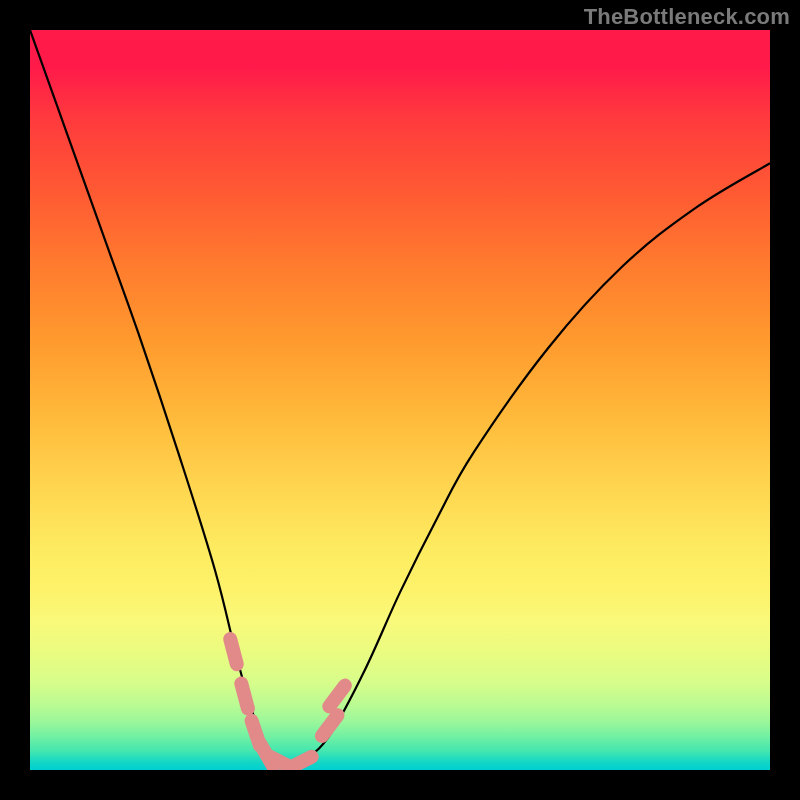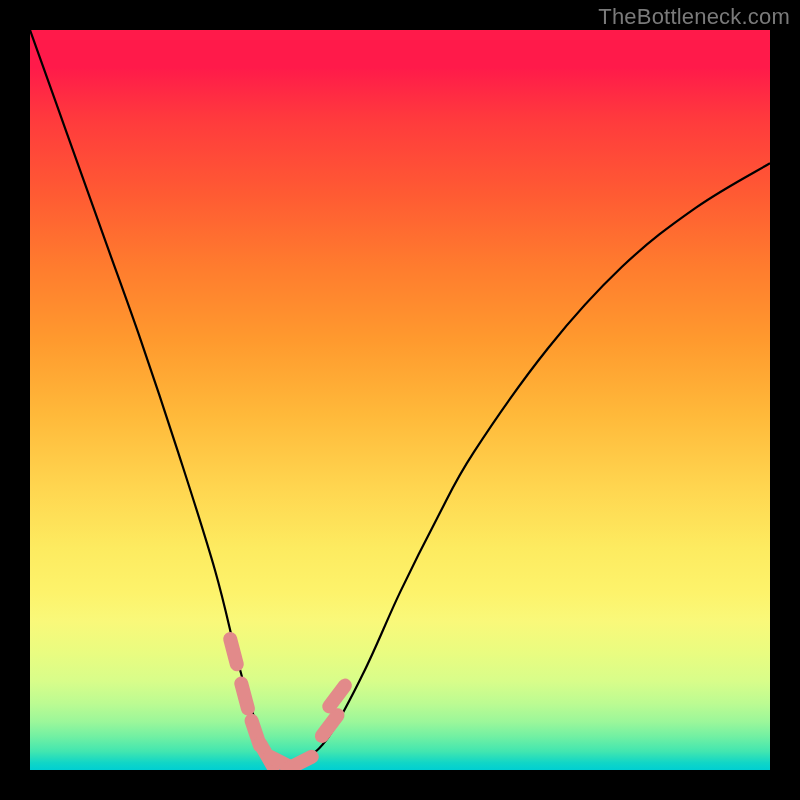--- a/index.html
+++ b/index.html
@@ -68,21 +68,21 @@
     fill: #e28a8a;
     stroke: #e28a8a;
     stroke-linecap: round;
   }
   .watermark {
     position: absolute;
     top: 4px;
     right: 10px;
     color: #7a7a7a;
     font-size: 22px;
-    font-weight: 400;
+    font-weight: 700;
     letter-spacing: 0.2px;
   }
 </style>
 </head>
 <body>
 
 <div class="stage">
   <div class="watermark">TheBottleneck.com</div>
   <div class="plot-area">
     <div class="gradient"></div>

